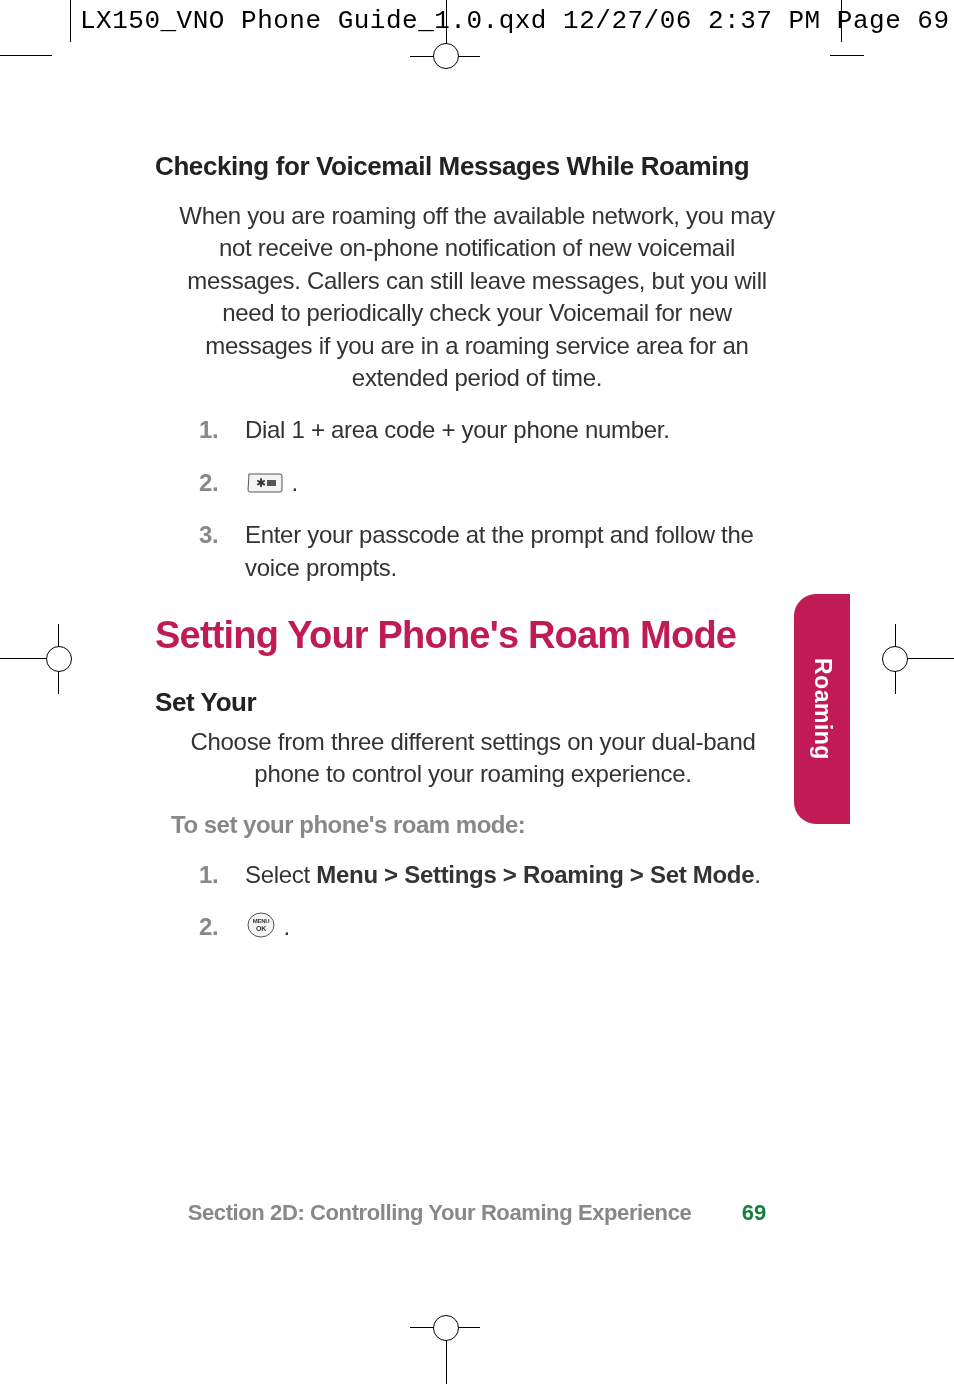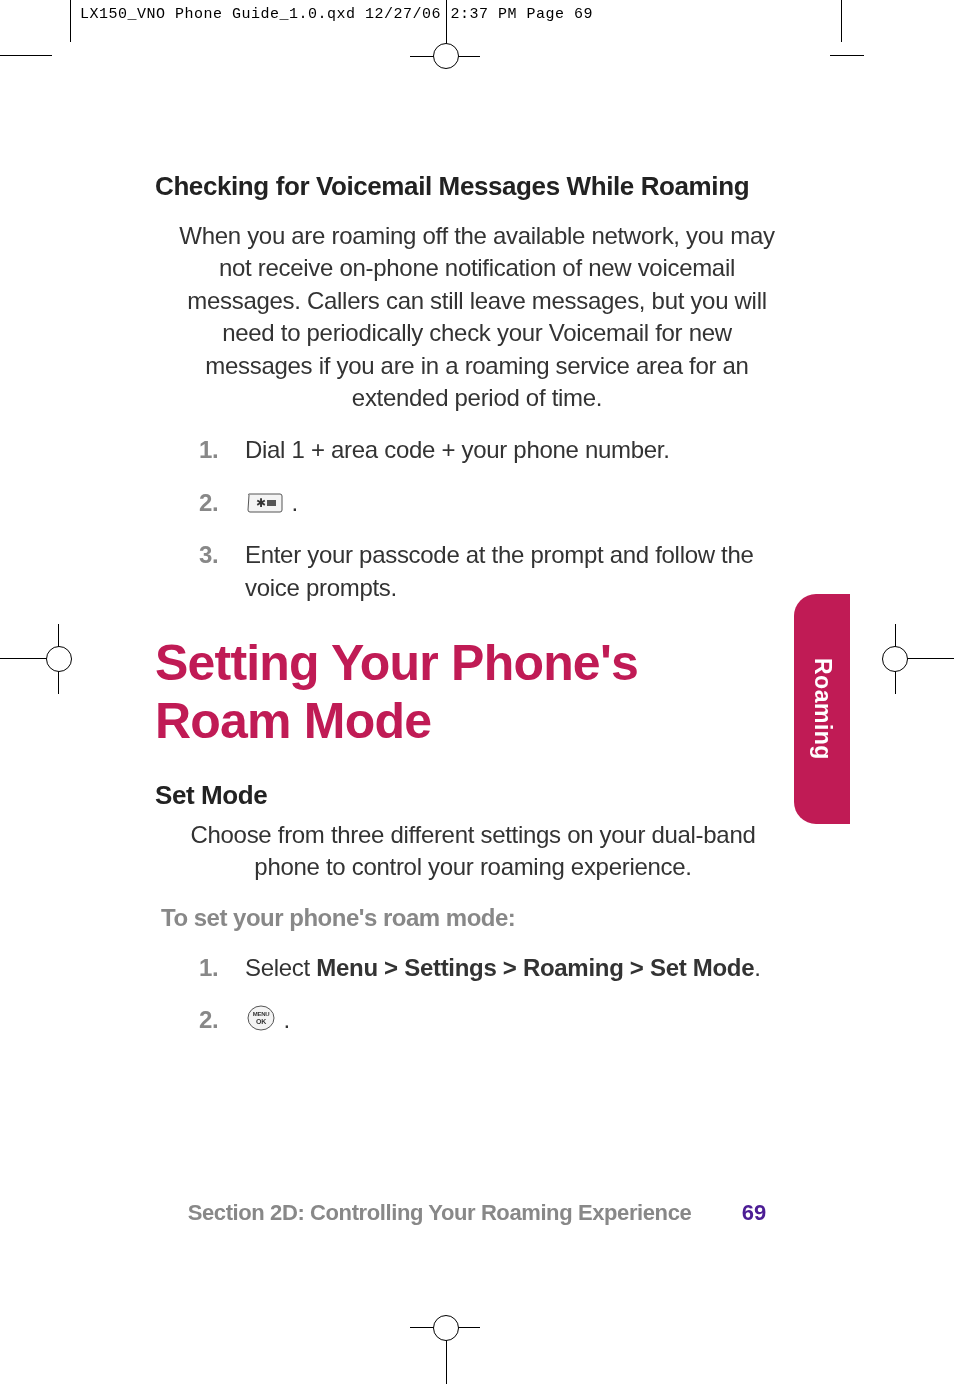--- a/index.html
+++ b/index.html
@@ -17,48 +17,48 @@
   .crop-left-v { position: absolute; left: 58px; top: 624px; width: 1px; height: 70px; background: #000; }
   .crop-left-circle { position: absolute; left: 46px; top: 646px; width: 26px; height: 26px; border: 1px solid #000; border-radius: 50%; background: #fff; }
   .crop-right-h { position: absolute; right: 0; top: 658px; width: 64px; height: 1px; background: #000; }
   .crop-right-v { position: absolute; right: 58px; top: 624px; width: 1px; height: 70px; background: #000; }
   .crop-right-circle { position: absolute; right: 46px; top: 646px; width: 26px; height: 26px; border: 1px solid #000; border-radius: 50%; background: #fff; }
   .trim-tl-v { position: absolute; left: 70px; top: 0; width: 1px; height: 42px; background: #000; }
   .trim-tl-h { position: absolute; left: 0; top: 55px; width: 52px; height: 1px; background: #000; }
   .trim-tr-v { position: absolute; right: 112px; top: 0; width: 1px; height: 42px; background: #000; }
   .trim-tr-h { position: absolute; right: 90px; top: 55px; width: 34px; height: 1px; background: #000; }
 
-  .slug { position: absolute; left: 80px; top: 6px; font-family: "Courier New", monospace; font-size: 15px; color: #000; letter-spacing: 0.5px; }
+  .slug { position: absolute; left: 80px; top: 6px; font-family: "Courier New", monospace; font-size: 26px; color: #000; letter-spacing: 0.5px; }
 
-  .content { position: absolute; left: 155px; top: 171px; width: 630px; }
+  .content { position: absolute; left: 155px; top: 151px; width: 630px; }
 
   .h3 { font-weight: 700; font-size: 26px; color: #222; letter-spacing: -0.4px; margin-bottom: 18px; }
   .body { font-size: 24px; line-height: 1.35; color: #333; letter-spacing: -0.3px; text-align: center; }
   .para { margin: 0 0 20px 14px; }
   .sub { font-weight: 700; font-size: 24px; color: #888; margin: 6px 0 20px 14px; letter-spacing: -0.5px; }
 
   ol.steps { list-style: none; margin: 0 0 18px 44px; padding: 0; }
   ol.steps li { display: flex; gap: 22px; margin-bottom: 20px; font-size: 24px; line-height: 1.35; color: #333; letter-spacing: -0.3px; }
   ol.steps li .num { font-weight: 700; color: #888; min-width: 24px; }
   ol.steps li .txt { flex: 1; }
   .bold { font-weight: 700; }
 
-  .h1 { font-weight: 700; font-size: 50px; color: #c01b55; letter-spacing: -0.8px; margin: 30px 0 30px 0; }
+  .h1 { font-weight: 700; font-size: 38px; color: #c01b55; letter-spacing: -0.8px; margin: 30px 0 30px 0; }
 
   .h3b { font-weight: 700; font-size: 26px; color: #222; letter-spacing: -0.4px; margin: 12px 0 8px 0; }
 
   .key-star { display: inline-flex; align-items: center; justify-content: center; vertical-align: -3px; margin: 0 2px; }
   .key-ok { display: inline-flex; align-items: center; justify-content: center; vertical-align: -3px; margin: 0 2px; }
 
   .tab { position: absolute; right: 104px; top: 594px; width: 56px; height: 230px; background: #c01b55; border-top-left-radius: 22px; border-bottom-left-radius: 22px; display: flex; align-items: center; justify-content: center; }
   .tab span { writing-mode: vertical-rl; color: #fff; font-weight: 700; font-size: 23px; letter-spacing: 0.5px; }
 
   .footer { position: absolute; left: 0; width: 954px; top: 1200px; text-align: center; }
   .footer .sec { display: inline; font-weight: 700; font-size: 22px; color: #888; letter-spacing: -0.4px; }
-  .footer .pn { display: inline; font-weight: 700; font-size: 22px; color: #4c1d95; margin-left: 46px; }
+  .footer .pn { display: inline; font-weight: 700; font-size: 22px; color: #15803d; margin-left: 46px; }
 </style>
 </head>
 <body>
 
 <div class="page">
 
   <div class="trim-tl-v"></div>
   <div class="trim-tl-h"></div>
   <div class="trim-tr-v"></div>
   <div class="trim-tr-h"></div>
@@ -109,25 +109,25 @@
       <li>
         <span class="num">3.</span>
         <span class="txt">Enter your passcode at the prompt and follow the voice prompts.</span>
       </li>
     </ol>
 
 
     <div class="h1">Setting Your Phone's Roam Mode</div>
 
 
-    <div class="h3b">Set Mode</div>
+    <div class="h3b">Set Your</div>
 
     <div class="body para" style="margin-left:6px;">Choose from three different settings on your dual-band phone to control your roaming experience.</div>
 
-    <div class="sub" style="margin-left:6px;">To set your phone's roam mode:</div>
+    <div class="sub" style="margin-left:16px;">To set your phone's roam mode:</div>
 
     <ol class="steps">
       <li>
         <span class="num">1.</span>
         <span class="txt">
           <span>Select </span><span class="bold">Menu &gt; Settings &gt; Roaming &gt; Set Mode</span><span>.</span>
         </span>
       </li>
       <li>
         <span class="num">2.</span>

